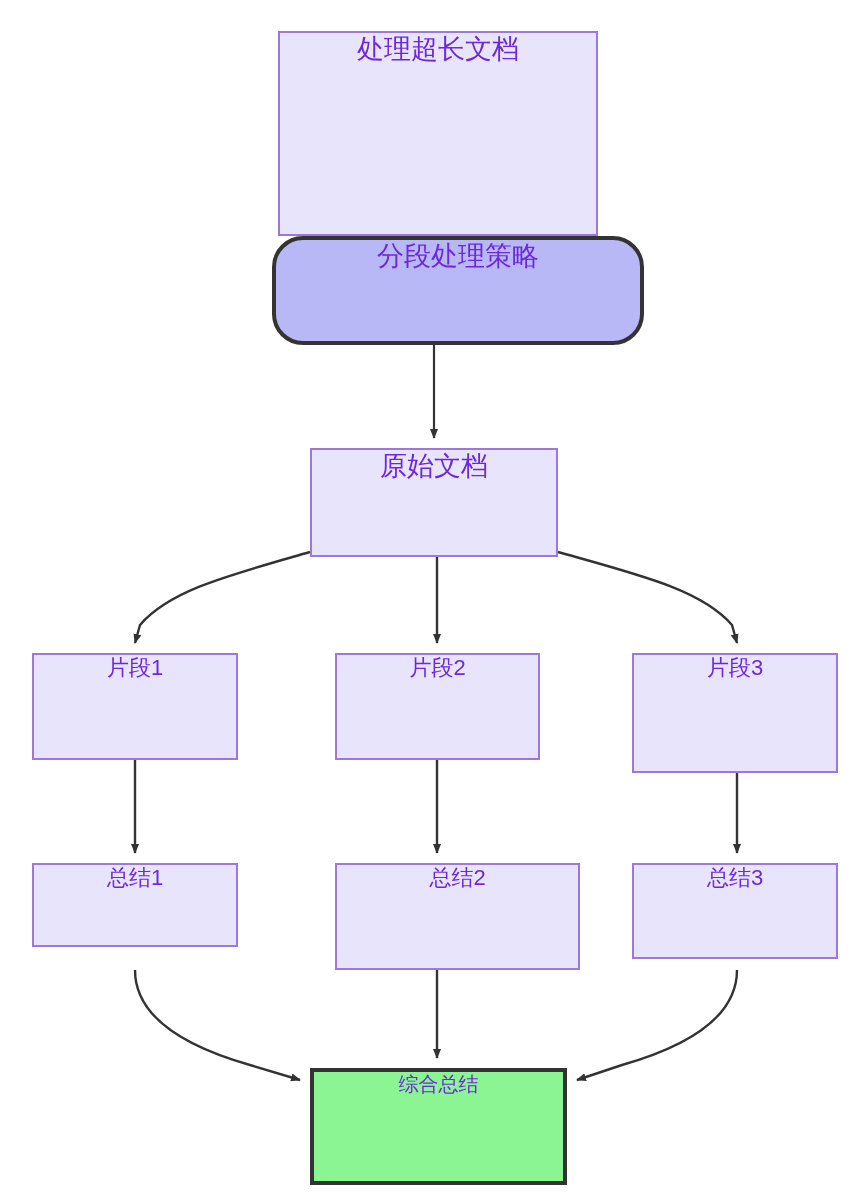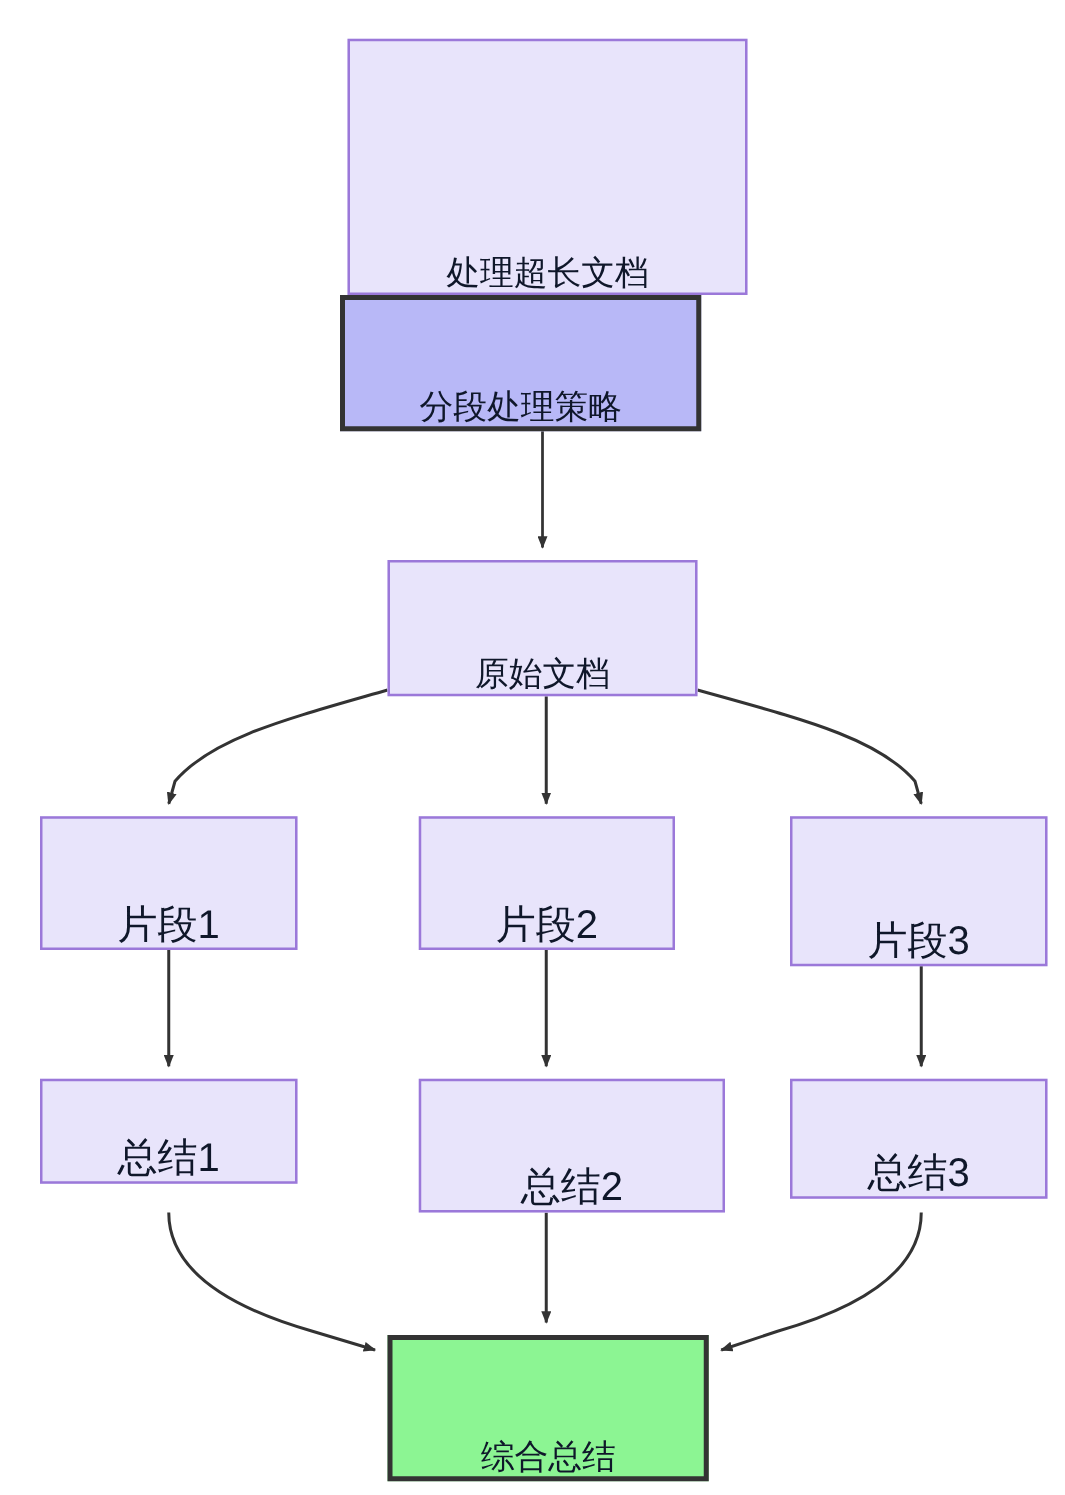--- a/index.html
+++ b/index.html
@@ -24,49 +24,49 @@
     left: 0;
     top: 0;
     width: 852px;
     height: 1196px;
     pointer-events: none;
   }
   .node {
     position: absolute;
     box-sizing: border-box;
     display: flex;
-    align-items: flex-end;
+    align-items: flex-start;
     justify-content: center;
     text-align: center;
     line-height: 1.2;
-    color: #0f172a;
+    color: #6d28d9;
     white-space: nowrap;
   }
   .node-normal {
     background: #e8e4fb;
     border: 2px solid #9b78d9;
     font-size: 27px;
   }
   .node-highlight {
     background: #b8b8f7;
     border: 4px solid #333333;
     font-size: 27px;
   }
   .node-result {
     background: #8cf593;
     border: 4px solid #333333;
-    font-size: 27px;
+    font-size: 20px;
   }
   .node-small {
-    font-size: 32px;
+    font-size: 22px;
   }
 
   
   #n-process   { left: 278px; top: 31px;   width: 320px; height: 205px; }
-  #n-strategy  { left: 272px; top: 236px;  width: 289px; height: 109px; }
+  #n-strategy  { left: 272px; top: 236px;  width: 372px; height: 109px; border-radius: 31px; }
   #n-source    { left: 310px; top: 448px;  width: 248px; height: 109px; }
   #n-frag-0    { left: 32px;  top: 653px;  width: 206px; height: 107px; }
   #n-frag-1    { left: 335px; top: 653px;  width: 205px; height: 107px; }
   #n-frag-2    { left: 632px; top: 653px;  width: 206px; height: 120px; }
   #n-sum-0     { left: 32px;  top: 863px;  width: 206px; height: 84px; }
   #n-sum-1     { left: 335px; top: 863px;  width: 245px; height: 107px; }
   #n-sum-2     { left: 632px; top: 863px;  width: 206px; height: 96px; }
   #n-final     { left: 310px; top: 1068px; width: 257px; height: 117px; }
 </style>
 </head>

